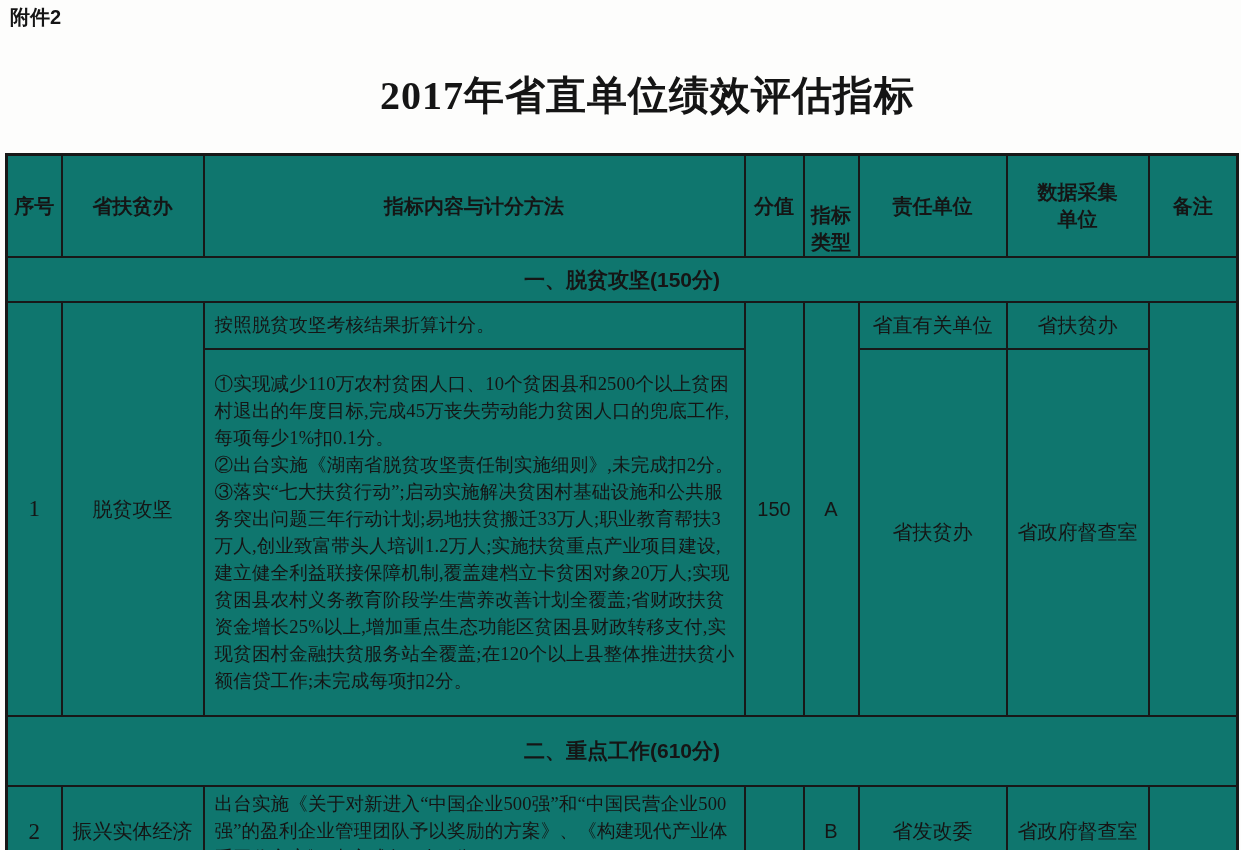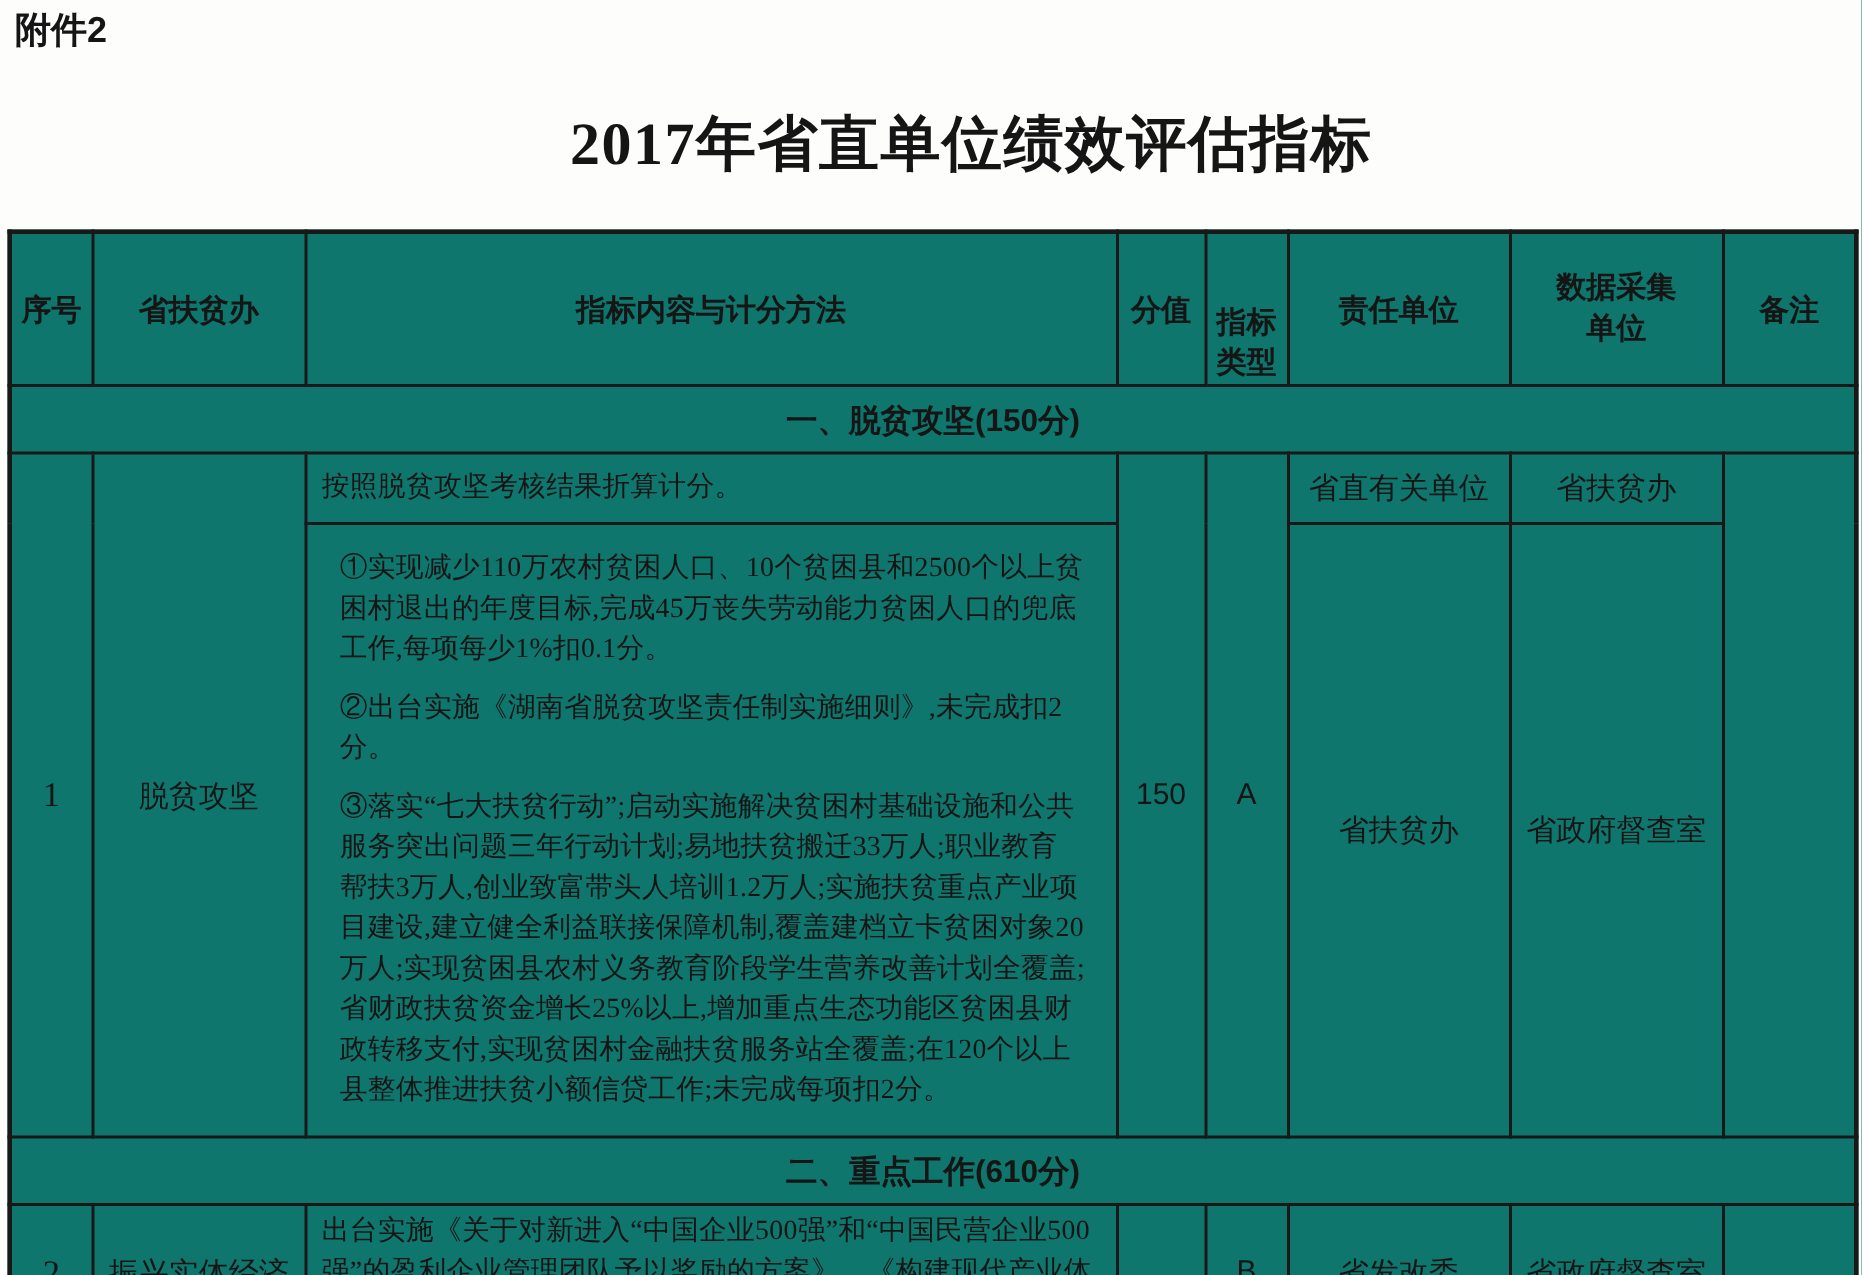--- a/index.html
+++ b/index.html
@@ -8,21 +8,21 @@
     width: 1241px; height: 850px;
     background: #fdfdfc;
     color: #151515;
     font-family: "Liberation Serif", "DejaVu Serif", serif;
     position: relative;
     overflow: hidden;
   }
   .attachment {
     position: absolute; left: 10px; top: 4px;
     font-family: "Liberation Sans", "DejaVu Sans", sans-serif;
-    font-weight: bold; font-size: 24px;
+    font-weight: bold; font-size: 20px;
   }
   .doc-title {
     position: absolute; top: 68px; left: 0; width: 100%;
     text-align: center;
     font-family: "Liberation Serif", "DejaVu Serif", serif;
     font-weight: bold; font-size: 40px; letter-spacing: 1px; margin-left: 27px;
   }
   table.indicator-table {
     position: absolute; left: 5px; top: 153px;
     width: 1231px;
@@ -54,21 +54,21 @@
     font-family: "Liberation Sans", "DejaVu Sans", sans-serif;
     font-weight: normal; font-size: 20px; text-align: center;
   }
   td.content-cell {
     font-size: 18.5px;
     line-height: 27px;
     padding: 4px 8px 4px 10px;
     text-align: left;
     letter-spacing: 0.2px;
   }
-  td.content-cell .para { margin: 12px; }
+  td.content-cell .para { margin: 0; }
 </style>
 </head>
 <body>
 
 <div class="attachment">附件2</div>
 
 <div class="doc-title">2017年省直单位绩效评估指标</div>
 
 <table class="indicator-table">
   <colgroup>
@@ -112,21 +112,21 @@
   <tr style="height:367px">
     <td class="content-cell">
       <div class="para">①实现减少110万农村贫困人口、10个贫困县和2500个以上贫困村退出的年度目标,完成45万丧失劳动能力贫困人口的兜底工作,每项每少1%扣0.1分。</div>
       <div class="para">②出台实施《湖南省脱贫攻坚责任制实施细则》,未完成扣2分。</div>
       <div class="para">③落实“七大扶贫行动”;启动实施解决贫困村基础设施和公共服务突出问题三年行动计划;易地扶贫搬迁33万人;职业教育帮扶3万人,创业致富带头人培训1.2万人;实施扶贫重点产业项目建设,建立健全利益联接保障机制,覆盖建档立卡贫困对象20万人;实现贫困县农村义务教育阶段学生营养改善计划全覆盖;省财政扶贫资金增长25%以上,增加重点生态功能区贫困县财政转移支付,实现贫困村金融扶贫服务站全覆盖;在120个以上县整体推进扶贫小额信贷工作;未完成每项扣2分。</div>
     </td>
     <td class="bold-sans">省扶贫办</td>
     <td class="bold-sans">省政府督查室</td>
   </tr>
 
-  <tr style="height:45px">
+  <tr style="height:70px">
     <td class="section-cell" colspan="8">二、重点工作(610分)</td>
   </tr>
 
   <tr style="height:88px">
     <td class="num-cell">2</td>
     <td class="bold-sans">振兴实体经济</td>
     <td class="content-cell">出台实施《关于对新进入“中国企业500强”和“中国民营企业500强”的盈利企业管理团队予以奖励的方案》、《构建现代产业体系工作方案》,未完成每项扣2分。</td>
     <td class="bold-sans"></td>
     <td class="bold-sans">B</td>
     <td class="bold-sans">省发改委</td>

